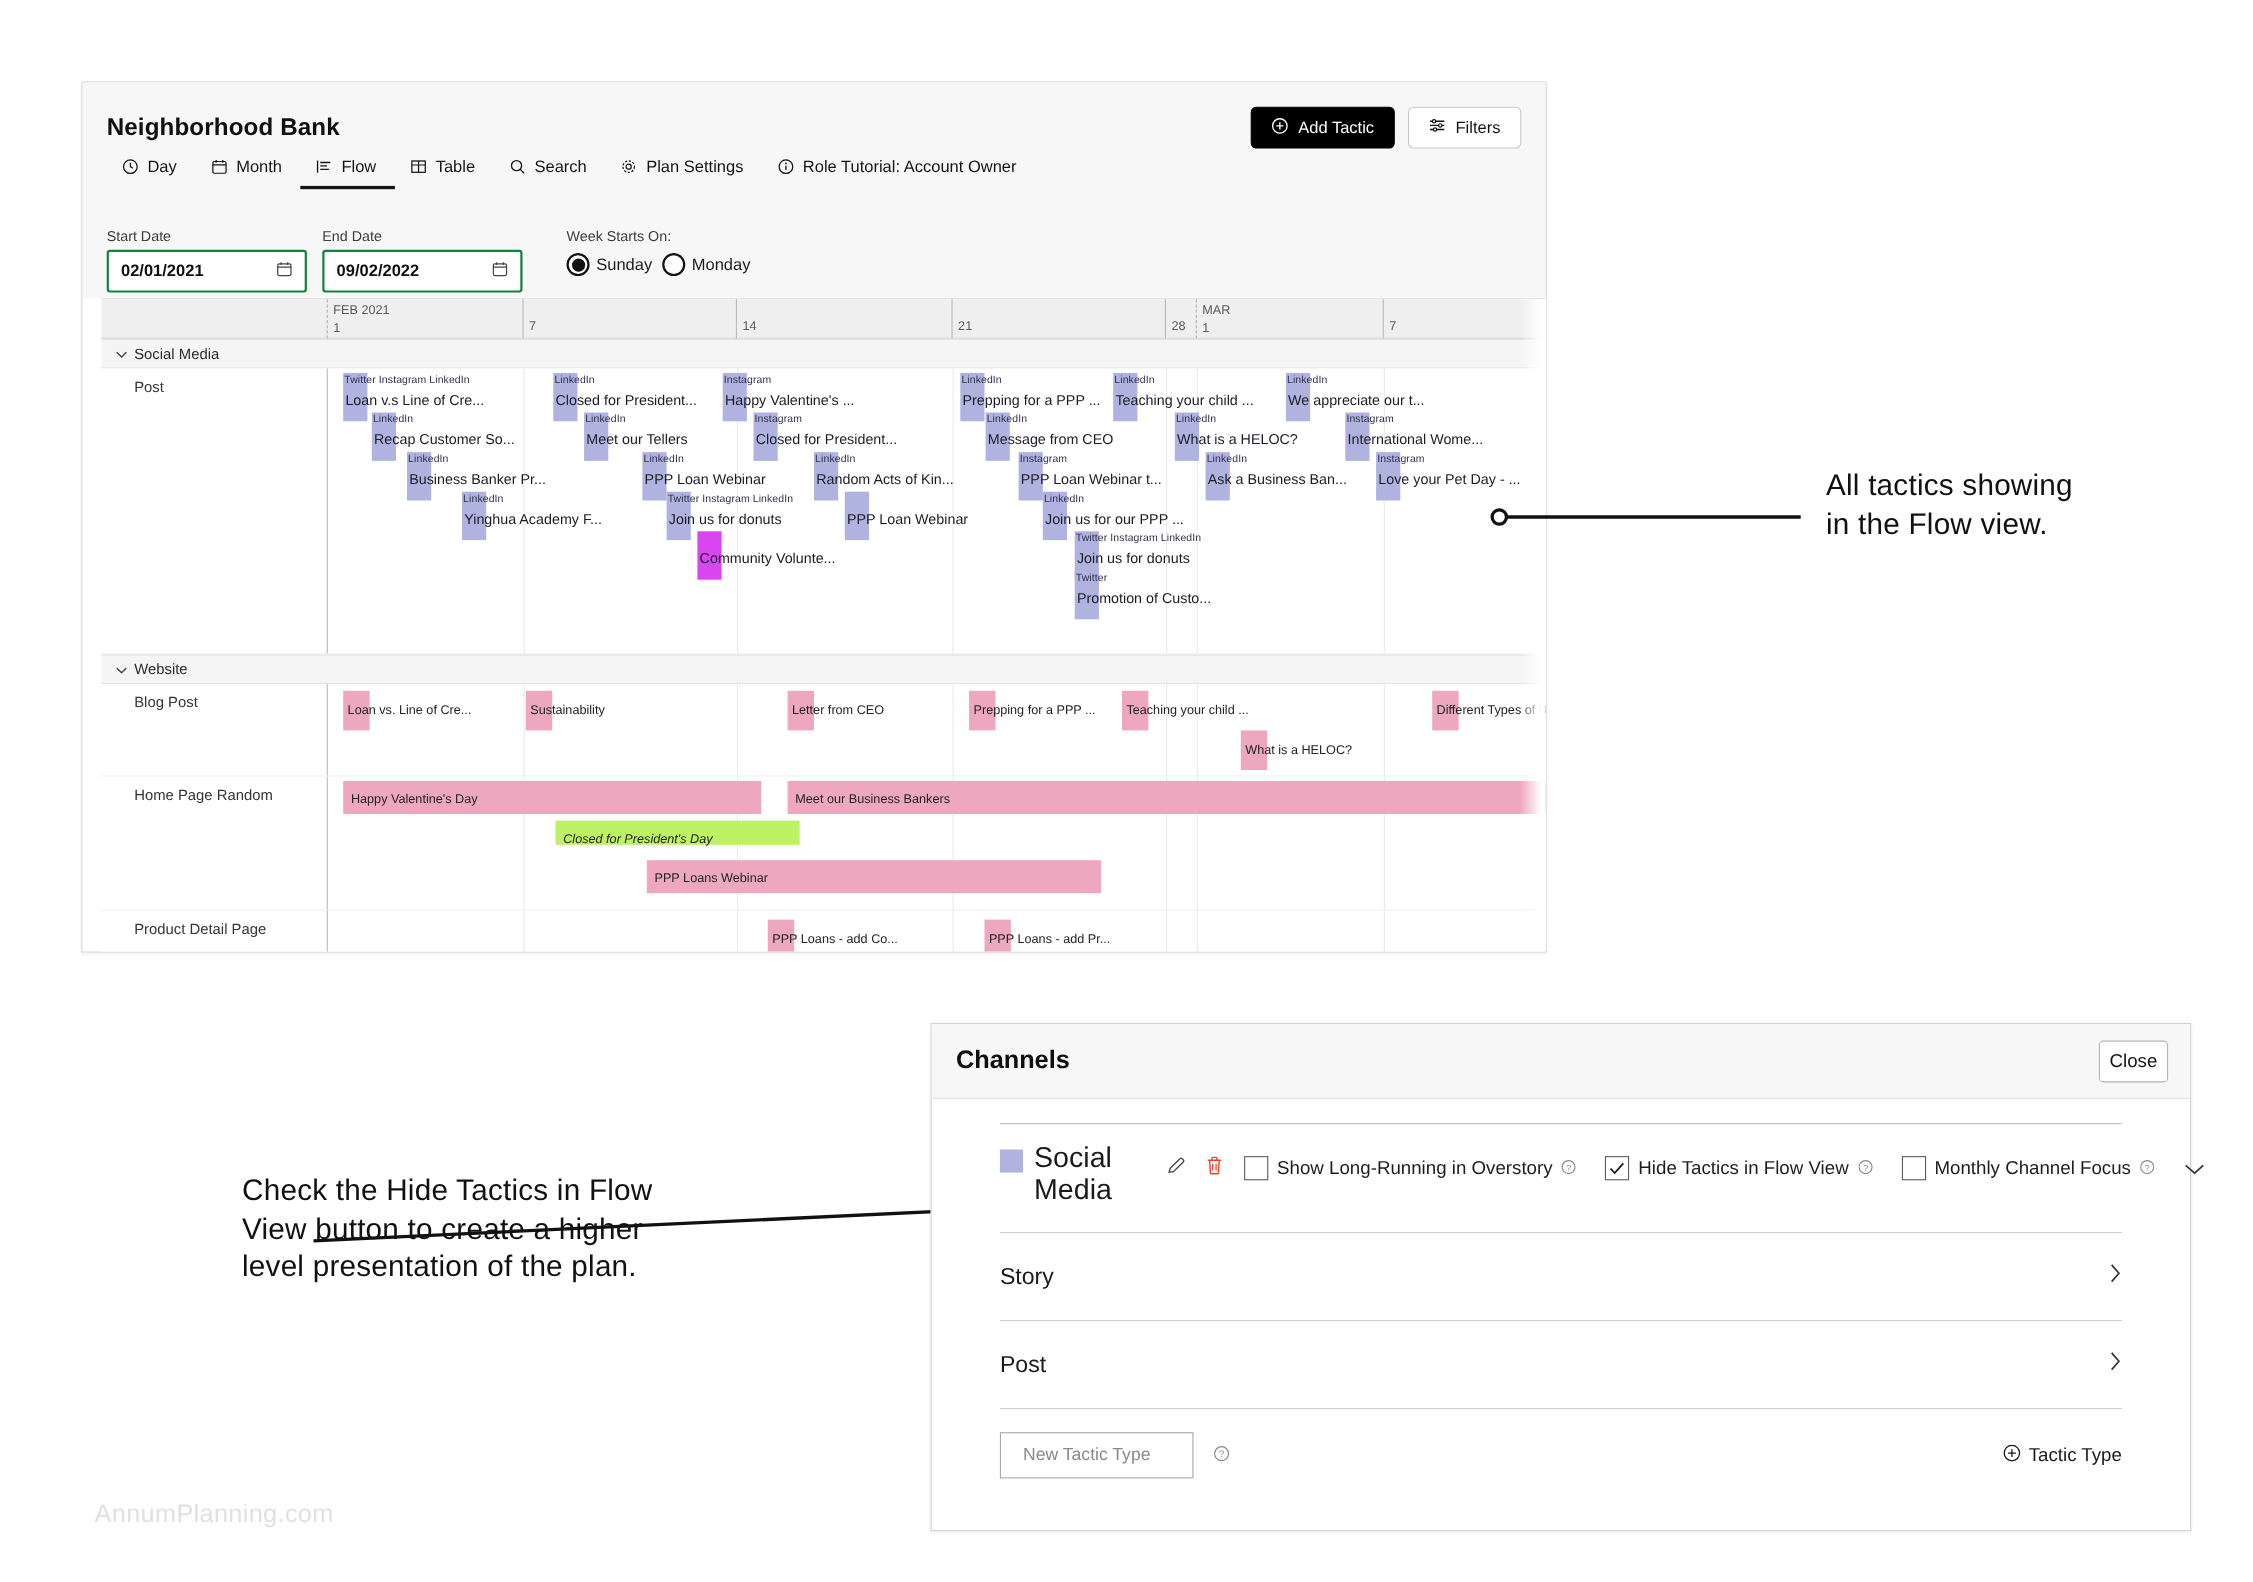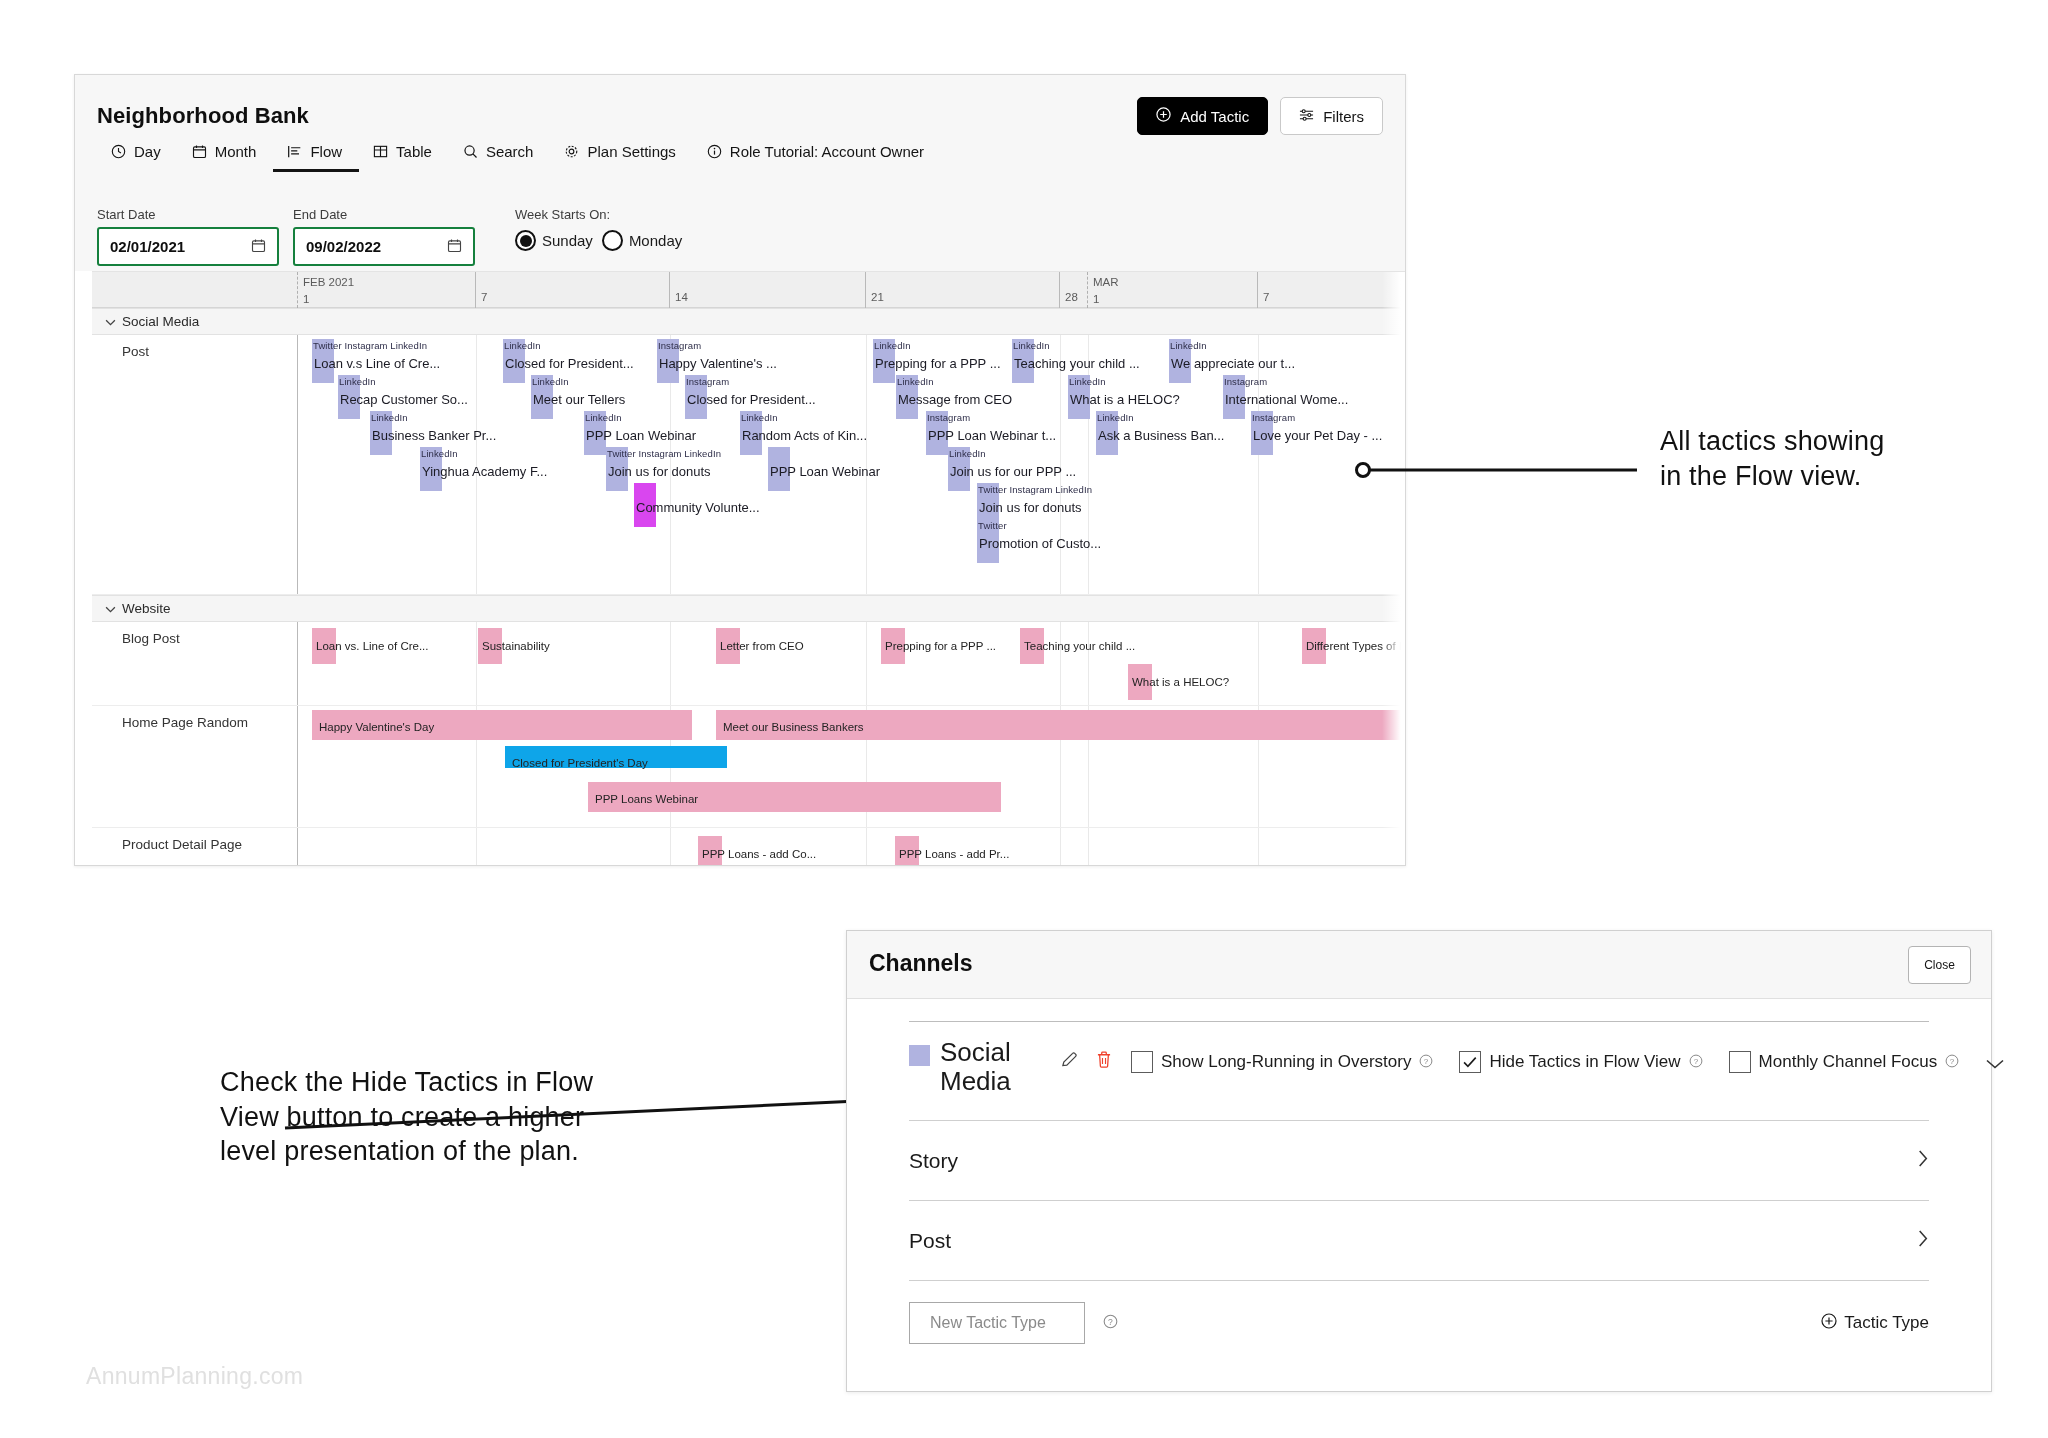--- a/index.html
+++ b/index.html
@@ -169,21 +169,21 @@
     position: relative; height: 68px; background: #f7f7f7;
     border-bottom: 1px solid #e0e0e0;
   }
   #ch-title {
     position: absolute; left: 22px; top: 19px;
     font-size: 23px; font-weight: 700; color: #0f0f0f;
   }
   #ch-close {
     position: absolute; right: 20px; top: 15px;
     width: 63px; height: 38px; border: 1px solid #b4b4b4; border-radius: 4px;
-    background: #fff; font-size: 12px; color: #141414;
+    background: #fff; font-size: 17px; color: #141414;
     display: flex; align-items: center; justify-content: center; cursor: pointer;
   }
   #ch-body { position: absolute; left: 0; right: 0; top: 68px; bottom: 0; padding: 0 62px; }
   .hr { height: 1px; background: #bdbdbd; }
   .hr.thin { background: #cfcfcf; }
 
   #channel-row { position: relative; height: 98px; display: flex; align-items: flex-start; padding-top: 16px; }
   .ch-swatch { width: 21px; height: 21px; background: #b0b3e0; margin-top: 7px; margin-right: 10px; flex: 0 0 auto; }
   .ch-name { font-size: 26px; line-height: 1.12; color: #1a1a1a; width: 108px; flex: 0 0 auto; }
   .ch-icons { display: flex; align-items: center; gap: 16px; margin: 12px 18px 0 12px; }
@@ -541,21 +541,21 @@
             <div class="vline" style="left: 568px;"></div>
             <div class="vline" style="left: 762px;"></div>
             <div class="vline" style="left: 790px;"></div>
             <div class="vline" style="left: 960px;"></div>
             <div class="chip pink bar" style="left: 14px; top: 4px; width: 380px; height: 30px; background: rgb(237, 168, 192); text-align: right;">
               <span class="ttl">Happy Valentine's Day</span>
             </div>
             <div class="chip pink bar" style="left: 418px; top: 4px; width: 694px; height: 30px; background: rgb(237, 168, 192);">
               <span class="ttl">Meet our Business Bankers</span>
             </div>
-            <div class="chip pink bar" style="left: 207px; top: 40px; width: 222px; height: 22px; background: #0ea5e9;">
+            <div class="chip pink bar" style="left: 207px; top: 40px; width: 222px; height: 22px; background: #bef264; font-style: italic;">
               <span class="ttl">Closed for President's Day</span>
             </div>
             <div class="chip pink bar" style="left: 290px; top: 76px; width: 413px; height: 30px; background: rgb(237, 168, 192);">
               <span class="ttl">PPP Loans Webinar</span>
             </div>
           </div>
         </div>
         <div class="lane" style="height: 78px;">
           <div class="lane-label">Product Detail Page</div>
           <div class="lane-canvas">

